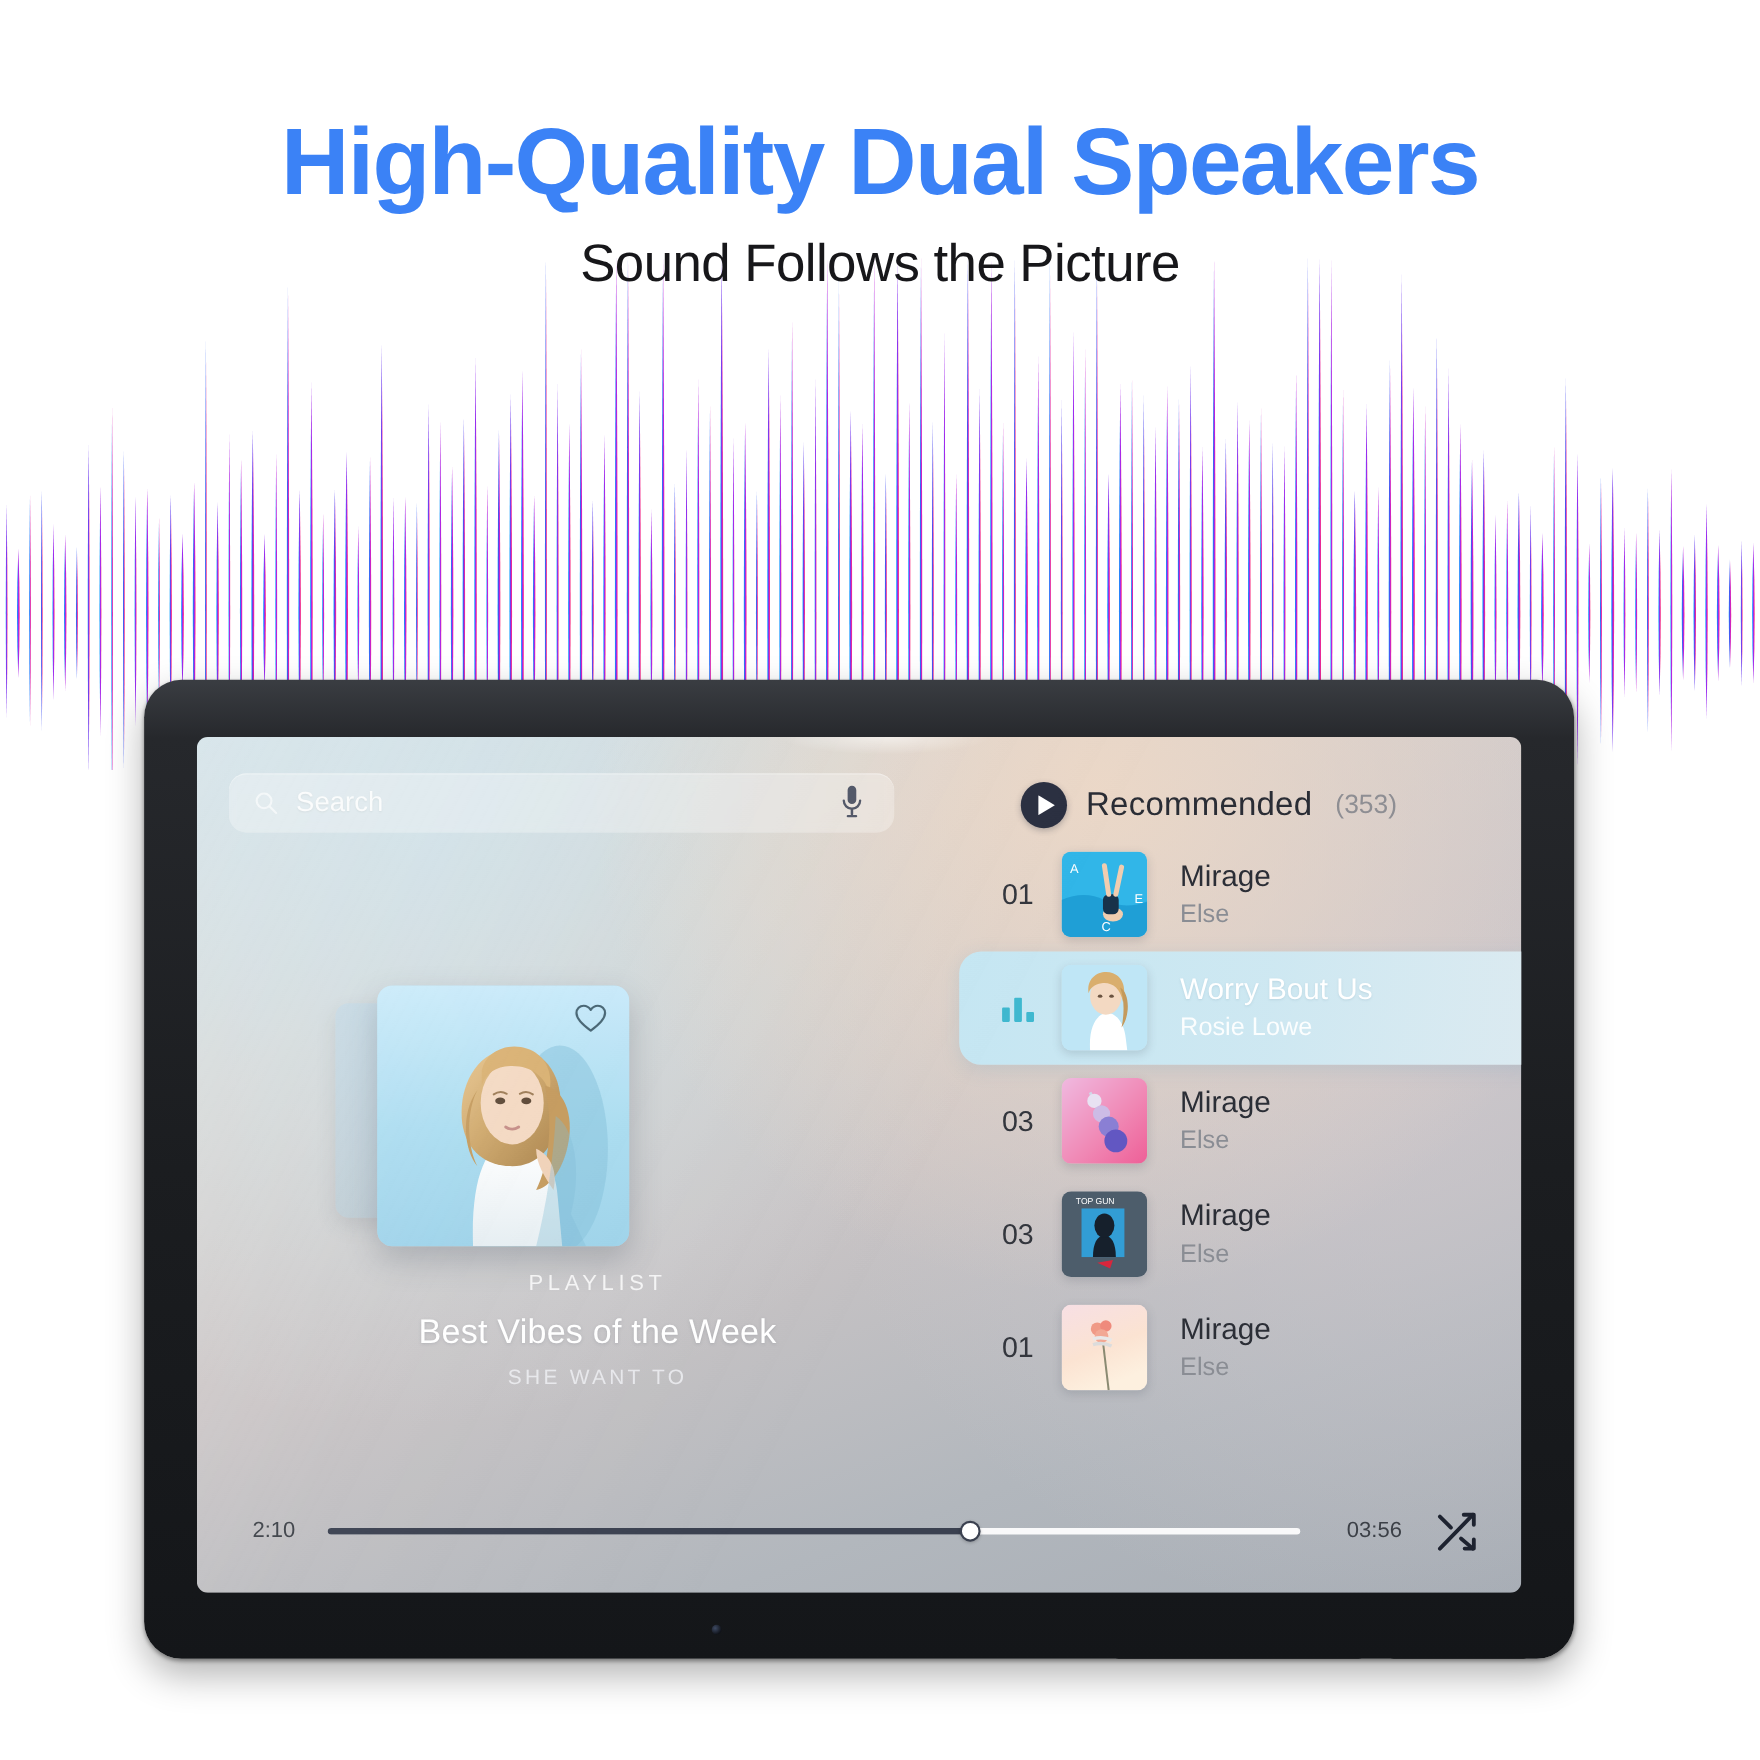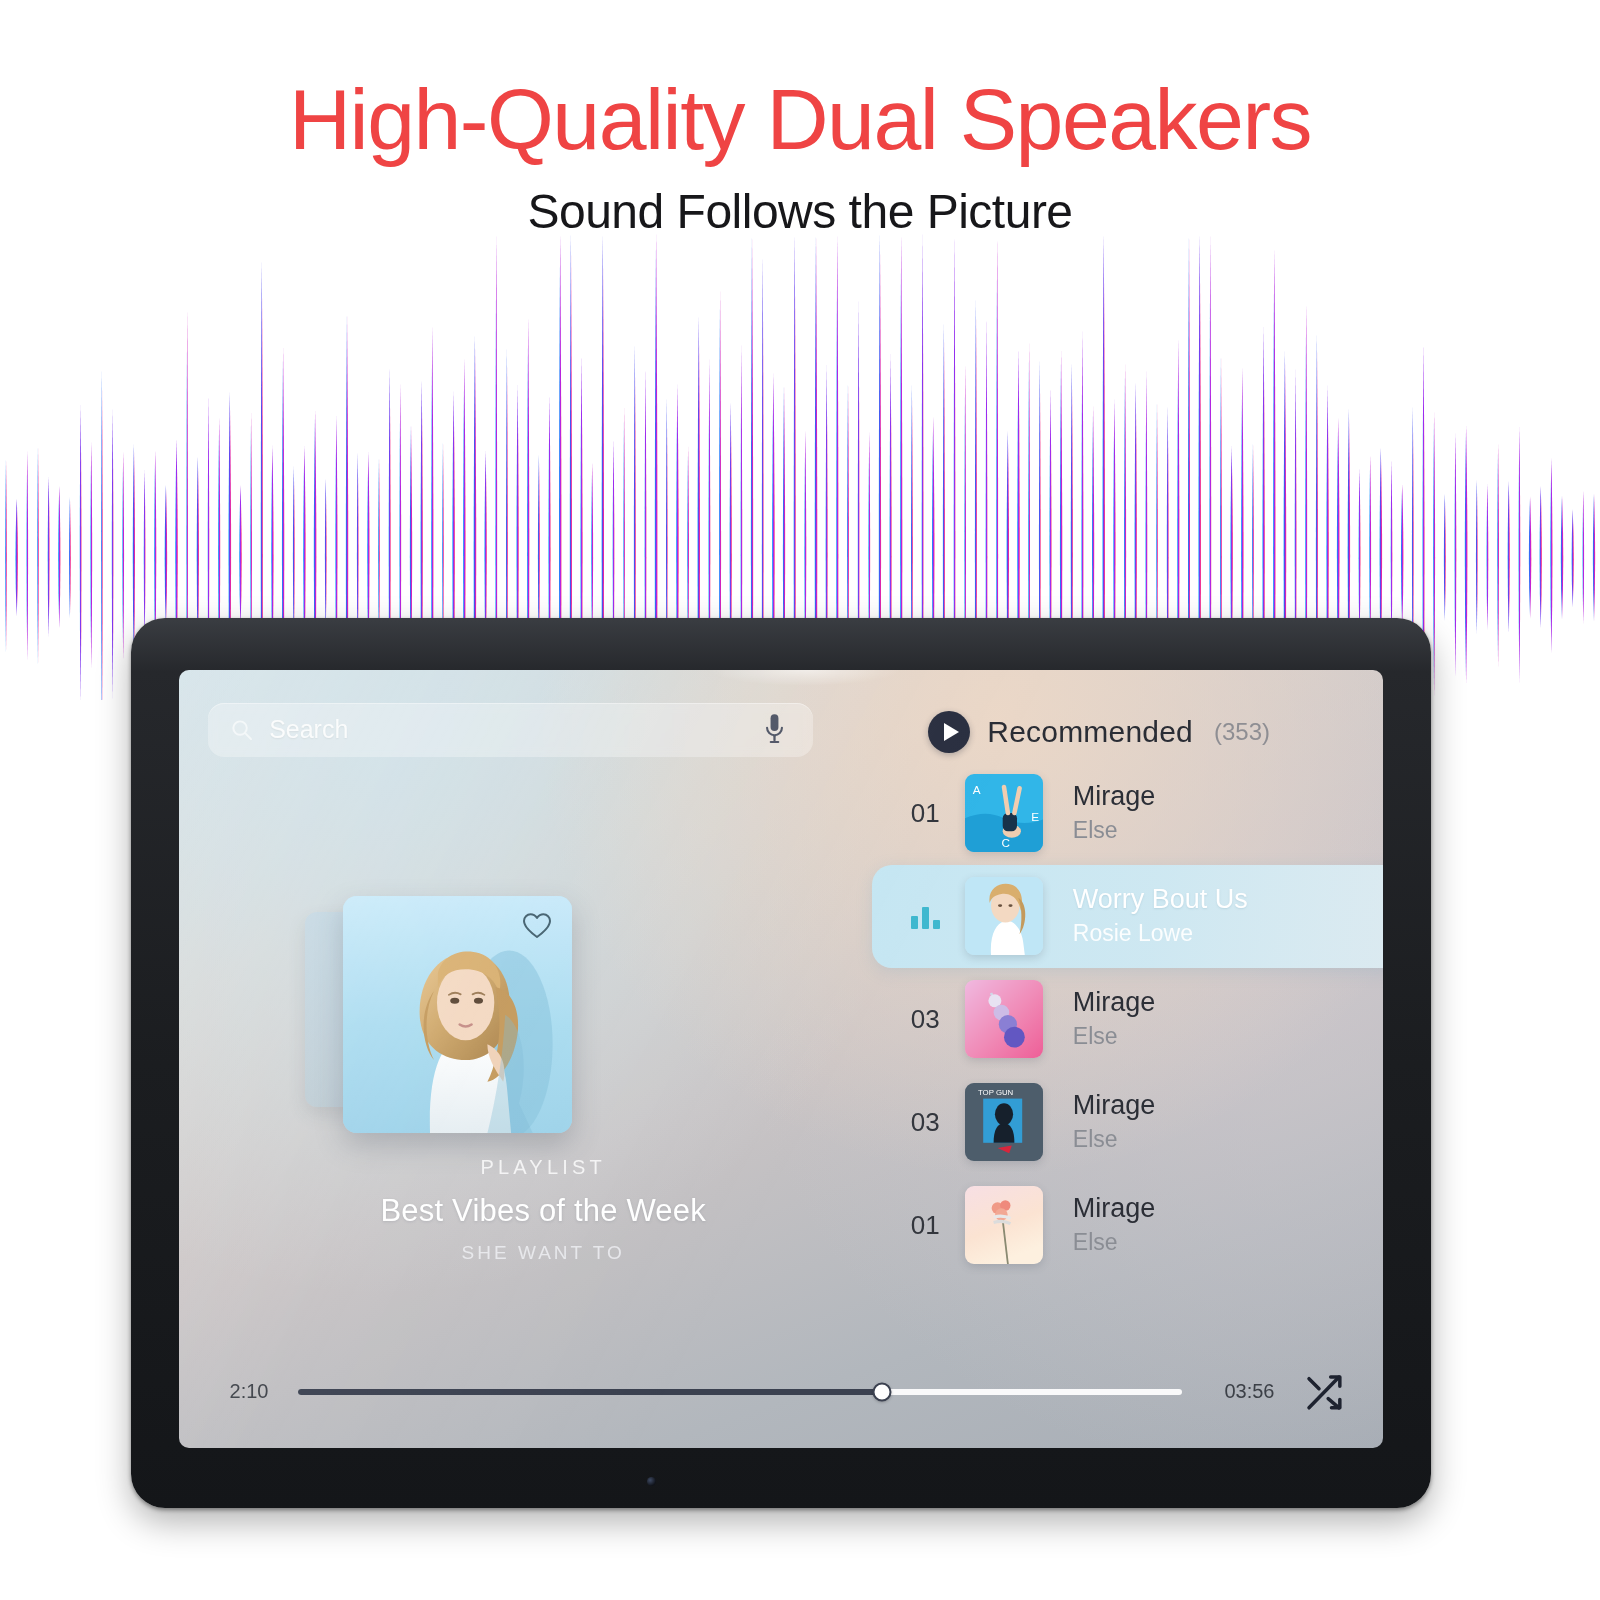--- a/index.html
+++ b/index.html
@@ -11,23 +11,24 @@
     position:relative;
   }
 
   
   #headline-block {
     position:absolute; top:0; left:0; width:1600px;
     text-align:center; padding-top:76px;
     z-index:40;
   }
   #headline {
-    font-size:86px; font-weight:normal; color:#ef4444;
+    font-size:86px; font-weight:bold; color:#3b82f6;
     letter-spacing:-1.5px; line-height:1.0;
     font-family:"Liberation Sans", sans-serif;
+    margin-top:28px;
   }
   #subheadline {
     font-size:48px; font-weight:400; color:#17171a;
     margin-top:22px; letter-spacing:-0.5px;
   }
 
   
   #waveform {
     position:absolute; left:0; top:230px;
     width:1600px; height:470px;

